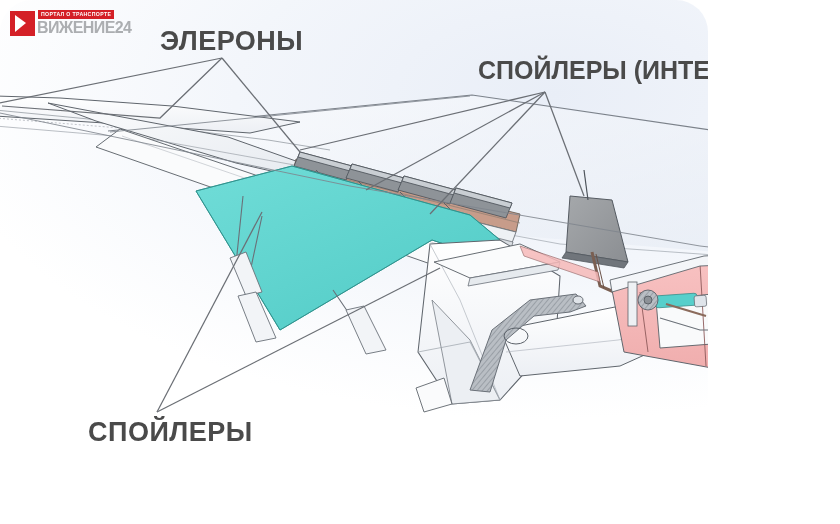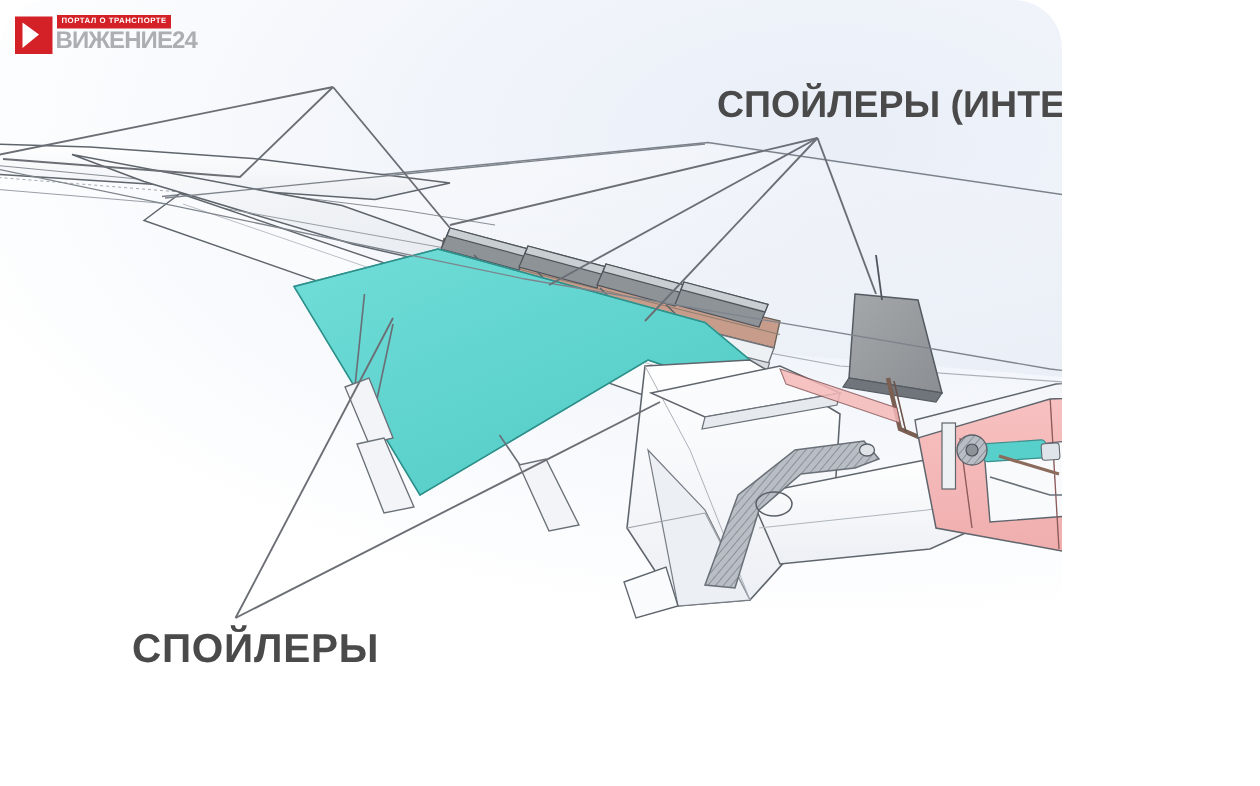--- a/index.html
+++ b/index.html
@@ -215,16 +215,17 @@
       <path d="M157 412 L440 268"></path>
     </g>
   </svg>
 
   <div id="logo">
     <div class="dbox"></div>
     <div class="tagline">ПОРТАЛ О ТРАНСПОРТЕ</div>
     <div class="brand">ВИЖЕНИЕ24</div>
   </div>
 
+  <div class="label" id="lbl-ailerons">ЭЛЕРОНЫ</div>
   <div class="label" id="lbl-spoilers">СПОЙЛЕРЫ (ИНТЕРЦЕПТОРЫ)</div>
   <div class="label" id="lbl-flaps">СПОЙЛЕРЫ</div>
 
 </div>
 
 </body></html>

